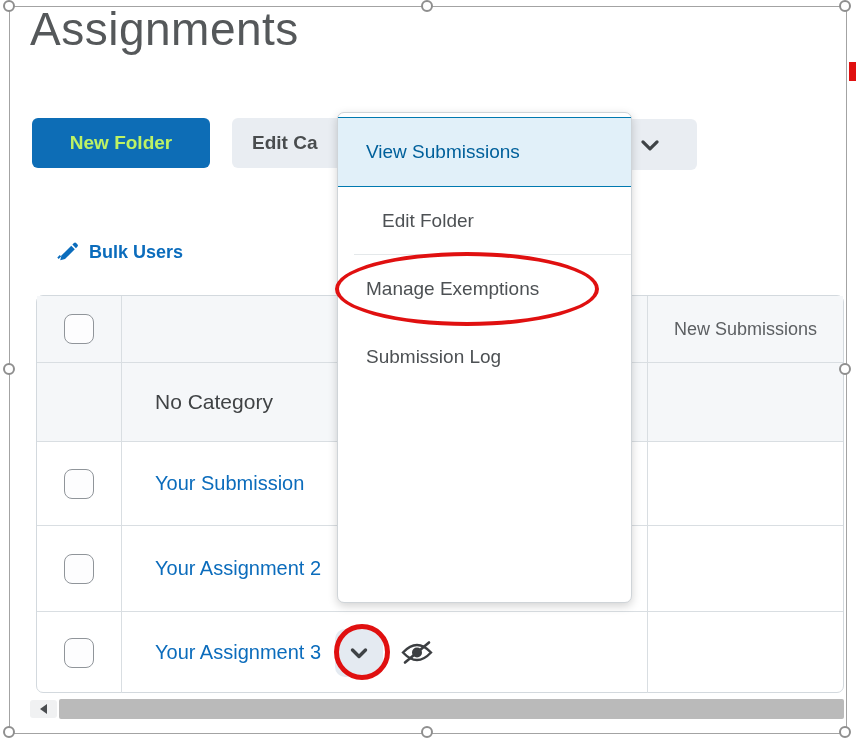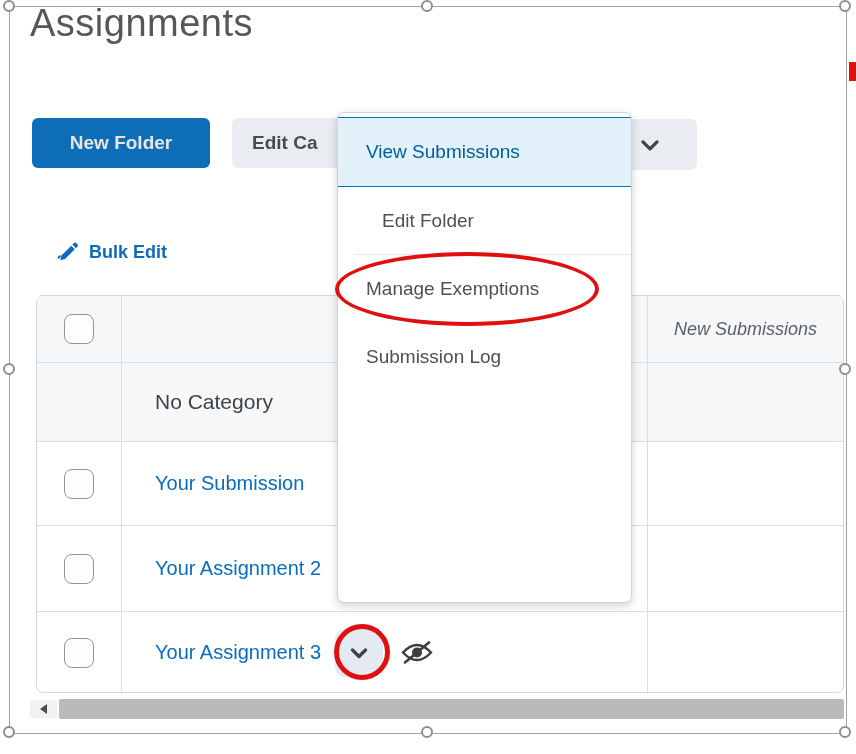--- a/index.html
+++ b/index.html
@@ -8,27 +8,27 @@
     font-family:"Liberation Sans",sans-serif;overflow:hidden;
   }
   
   .sel-border{position:absolute;left:9px;top:6px;width:836px;height:726px;
     border:1px solid #a3a3a3;pointer-events:none;z-index:40;}
   .handle{position:absolute;width:12px;height:12px;border-radius:50%;
     background:#fff;border:2px solid #8f8f8f;z-index:41;box-sizing:border-box;}
   .red-marker{position:absolute;left:849px;top:62px;width:7px;height:19px;
     background:var(--annotation_red,#e01010);z-index:42;}
   
-  .page-title{position:absolute;left:30px;top:2px;font-size:38px;font-weight:400;
+  .page-title{position:absolute;left:30px;top:2px;font-size:46px;font-weight:400;
     color:#55585a;letter-spacing:.5px;}
   
   .btn{position:absolute;height:50px;border:none;border-radius:6px;
     font-family:"Liberation Sans",sans-serif;font-size:19px;font-weight:700;
     display:flex;align-items:center;justify-content:center;cursor:pointer;box-sizing:border-box;}
-  .btn-primary{left:32px;top:118px;width:178px;background:var(--accent_blue,#0d6db6);color:#e5e5e5;}
+  .btn-primary{left:32px;top:118px;width:178px;background:var(--accent_blue,#0d6db6);color:#bef264;}
   .btn-gray{background:var(--button_gray,#e9edf2);color:#494c4e;}
   .btn-editcat{left:232px;top:118px;width:170px;justify-content:flex-start;padding-left:20px;z-index:1;}
   .btn-more{left:602px;top:119px;width:95px;height:51px;z-index:1;}
   
   .bulk-edit{position:absolute;left:55px;top:240px;display:flex;align-items:center;gap:9px;
     color:var(--link_blue,#0b6cbc);font-size:18px;font-weight:700;cursor:pointer;}
   
   .grid{position:absolute;left:36px;top:295px;width:808px;height:398px;
     border:1px solid #d3d9de;border-radius:7px;box-sizing:border-box;z-index:1;background:#fff;}
   .row{position:relative;display:flex;box-sizing:border-box;border-bottom:1px solid #d9dee2;}
@@ -39,21 +39,21 @@
   .c2{width:526px;flex:0 0 526px;border-right:1px solid #d9dee2;display:flex;
     align-items:center;padding-left:33px;box-sizing:border-box;}
   .c3{flex:1;display:flex;align-items:center;justify-content:center;box-sizing:border-box;}
   .h-header{height:67px;}
   .h-cat{height:79px;}
   .h-r1{height:84px;}
   .h-r2{height:86px;}
   .h-r3{height:81px;}
   .checkbox{width:30px;height:30px;border:1.6px solid #90959a;border-radius:8px;
     background:#fdfdfe;box-sizing:border-box;cursor:pointer;}
-  .col-header{color:#5c5f62;font-size:18px;font-style:italic;}
+  .col-header{color:#5c5f62;font-size:18px;}
   .cat-label{color:#404345;font-size:21px;}
   .a-link{color:var(--link_blue,#0b6cbc);font-size:20px;text-decoration:none;cursor:pointer;}
   .ctx-btn{width:48px;height:48px;margin-left:14px;border:none;border-radius:10px;
     background:#e4eaf1;display:flex;align-items:center;justify-content:center;cursor:pointer;}
   .eye{margin-left:17px;display:flex;align-items:center;}
   
   .menu{position:absolute;left:337px;top:112px;width:295px;height:491px;background:#ffffff;
     border:1px solid #cfd4d8;border-radius:7px;box-shadow:0 3px 10px rgba(0,0,0,.18);
     box-sizing:border-box;z-index:10;padding-top:4px;display:flex;flex-direction:column;}
   .mi{display:flex;align-items:center;padding-left:28px;font-size:19px;color:#4d5154;
@@ -98,21 +98,21 @@
   </button>
 
   <div class="bulk-edit">
     <span style="display:flex;">
       <svg width="25" height="25" viewBox="0 0 24 24">
         <path fill="#0b6cbc" d="M6.2 14.9 L15.6 5.5 L19 8.9 L9.6 18.3 L5 19.5 Z"></path>
         <path fill="#0b6cbc" d="M16.7 4.4 L18.2 2.9 a1.5 1.5 0 0 1 2.1 0 l1.3 1.3 a1.5 1.5 0 0 1 0 2.1 L20.1 7.8 Z"></path>
         <path fill="#0b6cbc" d="M2.2 16.9 L4.6 14.5 L5.9 15.8 L3.5 18.2 Z"></path>
       </svg>
     </span>
-    <span>Bulk Edit</span>
+    <span>Bulk Users</span>
   </div>
 
   <div class="grid">
     <div class="row shade h-header">
       <div class="c1">
           <span class="checkbox"></span>
         </div>
       <div class="c2"></div>
       <div class="c3 col-header">New Submissions</div>
     </div>

